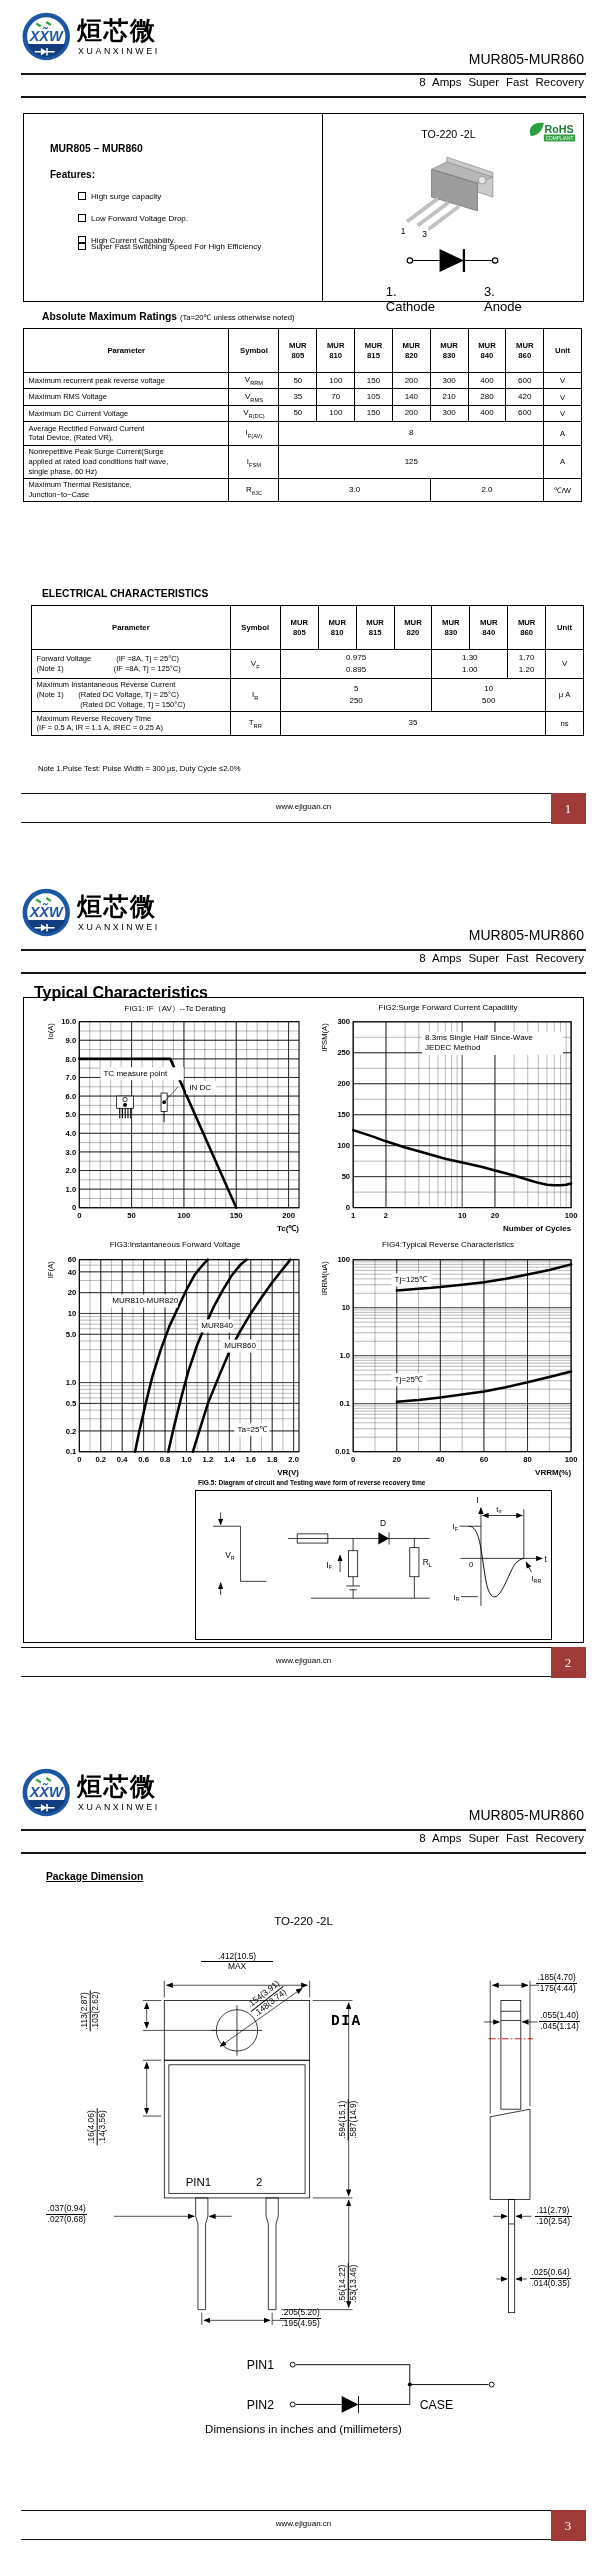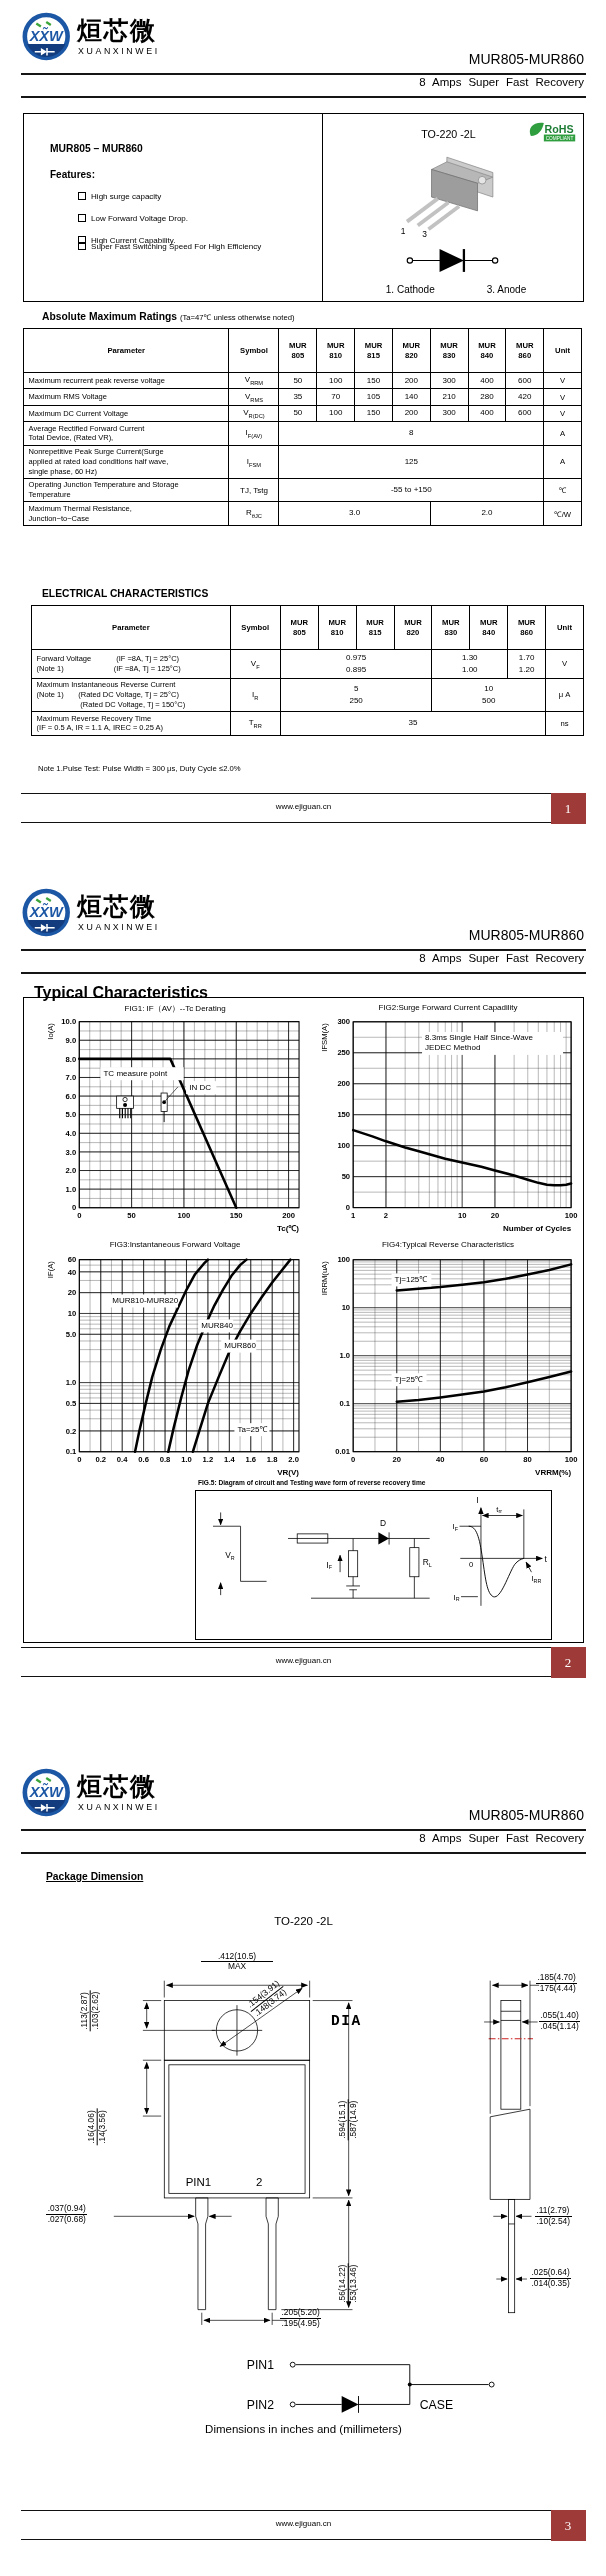--- a/index.html
+++ b/index.html
@@ -22,21 +22,21 @@
   .prodbox{position:absolute;left:23px;top:113px;width:559px;height:187px;border:1.2px solid #000;}
   .pb-divider{position:absolute;left:298px;top:0;bottom:0;width:0.8px;background:#000;}
   .pb-title{position:absolute;left:26px;top:29px;font-size:10.3px;font-weight:bold;}
   .pb-ft{position:absolute;left:26px;top:55px;font-size:10px;font-weight:bold;}
   .feat{position:absolute;left:27.6px;font-size:8px;margin-left:26px;}
   .feat .cb{display:inline-block;width:6.1px;height:6.1px;border:0.8px solid #000;margin-right:5.4px;vertical-align:-0.8px;}
   .pkg-label{position:absolute;left:348px;top:13.8px;width:153px;text-align:center;font-size:10.7px;}
   .rohs{position:absolute;right:6.1px;top:6.1px;}
   .pkg3d{position:absolute;left:360px;top:34px;}
   .diode-sym{position:absolute;left:379px;top:129px;}
-  .pin-caption{position:absolute;left:348px;top:170px;width:168px;display:flex;justify-content:space-between;padding:0 13.8px;box-sizing:border-box;font-size:10px;gap:46px;}
+  .pin-caption{position:absolute;left:348px;top:170px;width:168px;display:flex;justify-content:flex-start;padding:0 13.8px;box-sizing:border-box;font-size:13px;gap:46px;}
 
   
   .sec-title{position:absolute;font-size:10.3px;font-weight:bold;}
   .sec-title .small{font-weight:normal;font-size:7.7px;}
   .amr-title{left:42px;top:311px;}
   .elec-title{left:42px;top:588px;}
   .dtable{position:absolute;border-collapse:collapse;table-layout:fixed;background:#fff;}
   .dtable th,.dtable td{border:0.9px solid #000;text-align:center;vertical-align:middle;padding:1.5px 1.5px;}
   .dtable thead th{font-size:7.7px;font-weight:bold;white-space:pre-line;line-height:1.3;height:40px;}
   .amr{left:23px;top:328px;width:559px;}
@@ -141,21 +141,21 @@
         <polygon points="48,8 48,38 80,23" fill="#000"></polygon>
         <line x1="80" y1="8" x2="80" y2="38" stroke="#000" stroke-width="3"></line>
       </svg>
       <div class="pin-caption">
         <span>1. Cathode</span>
         <span>3. Anode</span>
       </div>
     </div>
 
     <div class="sec-title amr-title">
-      <span>Absolute Maximum Ratings</span> <span class="small">(Ta=47℃ unless otherwise noted)</span>
+      <span>Absolute Maximum Ratings</span> <span class="small">(Ta=20℃ unless otherwise noted)</span>
     </div>
     <table class="dtable amr">
         <colgroup>
           <col style="width: 201px;">
           <col style="width: 49px;">
           <col style="width: 37px;">
           <col style="width: 37px;">
           <col style="width: 37px;">
           <col style="width: 37px;">
           <col style="width: 37px;">
@@ -228,27 +228,20 @@
             <td class="c-val" colspan="7">8</td>
             <td class="c-unit">A</td>
           </tr>
           <tr>
             <td class="c-param">Nonrepetitive Peak Surge Current(Surge
 applied at rated load conditions half wave,
 single phase, 60 Hz)</td>
             <td class="c-sym">I<sub>FSM</sub></td>
             <td class="c-val" colspan="7">125</td>
             <td class="c-unit">A</td>
-          </tr>
-          <tr>
-            <td class="c-param">Operating Junction Temperature and Storage
-Temperature</td>
-            <td class="c-sym">TJ, Tstg</td>
-            <td class="c-val" colspan="7">-55 to +150</td>
-            <td class="c-unit">℃</td>
           </tr>
           <tr>
             <td class="c-param">Maximum Thermal Resistance,
 Junction−to−Case</td>
             <td class="c-sym">R<sub>θJC</sub></td>
             <td class="c-val" colspan="4">3.0</td>
             <td class="c-val" colspan="3">2.0</td>
             <td class="c-unit">℃/W</td>
           </tr>
         </tbody>

